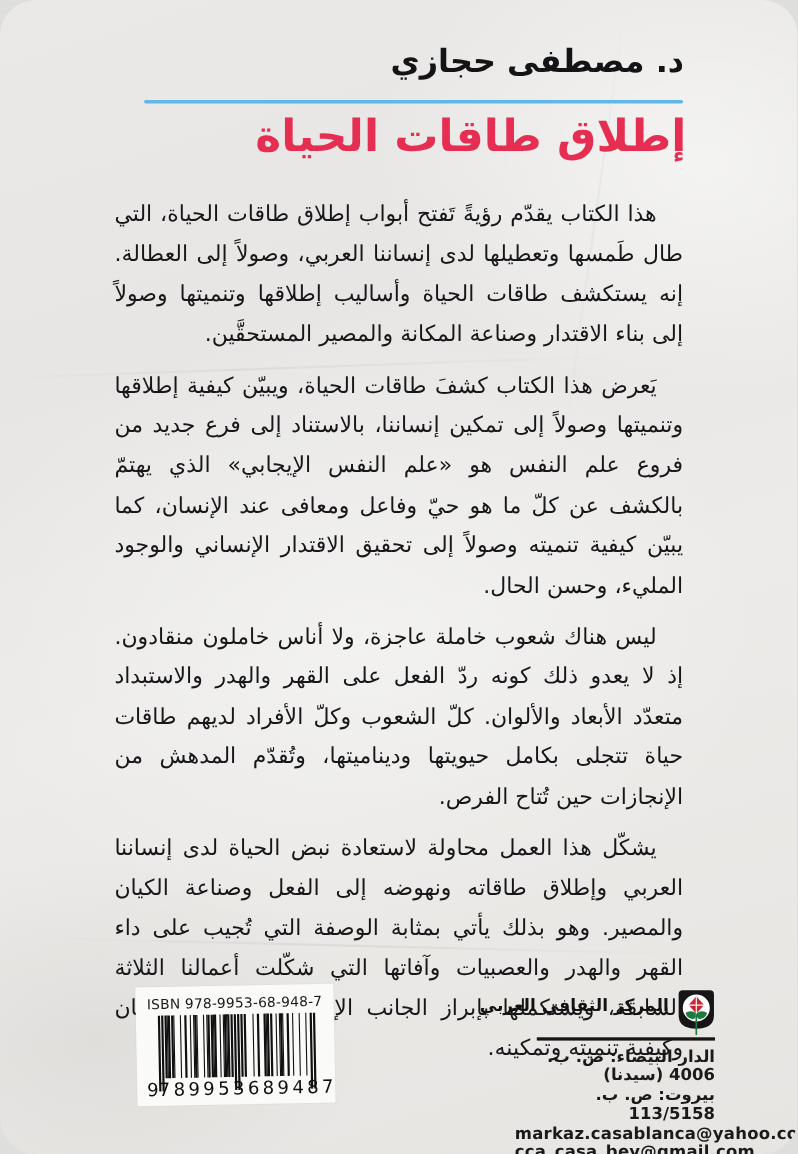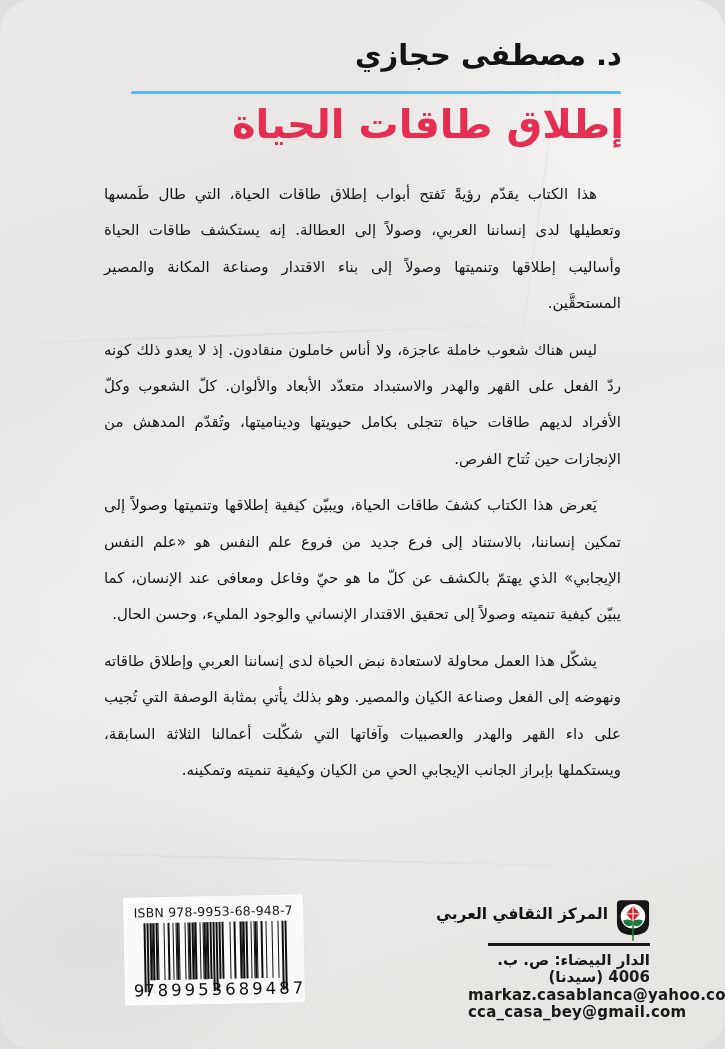--- a/index.html
+++ b/index.html
@@ -35,21 +35,21 @@
     position:absolute;top:91px;left:131px;right:104px;height:3px;
     border-radius:2px;
   }
   .title{
     position:absolute;top:101px;right:101px;margin:0;
     direction:rtl;font-size:40px;font-weight:800;letter-spacing:0;
   }
   .synopsis{
     position:absolute;top:176px;right:104px;width:517px;
     direction:rtl;text-align:justify;
-    font-size:15px;line-height:36.4px;color:#17171a;
+    font-size:20px;line-height:36.4px;color:#17171a;
   }
   .synopsis p{margin:0 0 10px 0;text-indent:24px;}
 
   
   .barcode{
     position:absolute;left:124px;top:896px;width:162px;
     background:#fafaf8;padding:8px 9px 5px 9px;
     transform:rotate(-1.1deg);
     box-shadow:0 0 0 1px rgba(0,0,0,0.02);
   }
@@ -88,22 +88,22 @@
   <div class="crease crease-3"></div>
 
   <div class="author">د. مصطفى حجازي</div>
 
   <div class="divider" id="divider" style="background: rgb(95, 184, 230);"></div>
 
   <h1 class="title" id="title" style="color: rgb(230, 46, 82); text-align: center;">إطلاق طاقات الحياة</h1>
 
   <div class="synopsis">
     <p>هذا الكتاب يقدّم رؤيةً تَفتح أبواب إطلاق طاقات الحياة، التي طال طَمسها وتعطيلها لدى إنساننا العربي، وصولاً إلى العطالة. إنه يستكشف طاقات الحياة وأساليب إطلاقها وتنميتها وصولاً إلى بناء الاقتدار وصناعة المكانة والمصير المستحقَّين.</p>
+    <p>يَعرض هذا الكتاب كشفَ طاقات الحياة، ويبيّن كيفية إطلاقها وتنميتها وصولاً إلى تمكين إنساننا، بالاستناد إلى فرع جديد من فروع علم النفس هو «علم النفس الإيجابي» الذي يهتمّ بالكشف عن كلّ ما هو حيّ وفاعل ومعافى عند الإنسان، كما يبيّن كيفية تنميته وصولاً إلى تحقيق الاقتدار الإنساني والوجود المليء، وحسن الحال.</p>
     <p>ليس هناك شعوب خاملة عاجزة، ولا أناس خاملون منقادون. إذ لا يعدو ذلك كونه ردّ الفعل على القهر والهدر والاستبداد متعدّد الأبعاد والألوان. كلّ الشعوب وكلّ الأفراد لديهم طاقات حياة تتجلى بكامل حيويتها وديناميتها، وتُقدّم المدهش من الإنجازات حين تُتاح الفرص.</p>
-    <p>يَعرض هذا الكتاب كشفَ طاقات الحياة، ويبيّن كيفية إطلاقها وتنميتها وصولاً إلى تمكين إنساننا، بالاستناد إلى فرع جديد من فروع علم النفس هو «علم النفس الإيجابي» الذي يهتمّ بالكشف عن كلّ ما هو حيّ وفاعل ومعافى عند الإنسان، كما يبيّن كيفية تنميته وصولاً إلى تحقيق الاقتدار الإنساني والوجود المليء، وحسن الحال.</p>
     <p>يشكّل هذا العمل محاولة لاستعادة نبض الحياة لدى إنساننا العربي وإطلاق طاقاته ونهوضه إلى الفعل وصناعة الكيان والمصير. وهو بذلك يأتي بمثابة الوصفة التي تُجيب على داء القهر والهدر والعصبيات وآفاتها التي شكّلت أعمالنا الثلاثة السابقة، ويستكملها بإبراز الجانب الإيجابي الحي من الكيان وكيفية تنميته وتمكينه.</p>
   </div>
 
   <div class="barcode">
     <div class="isbn">ISBN 978-9953-68-948-7</div>
     <div class="bars" id="bars">
         <span class="m g" style="background: rgb(16, 16, 16);"></span>
         <span class="m g" style="background: transparent;"></span>
         <span class="m g" style="background: rgb(16, 16, 16);"></span>
         <span class="m" style="background: transparent;"></span>
@@ -215,18 +215,19 @@
         <path d="M18 6.8 L25.4 15.2 L18 23.6 L10.6 15.2 Z" fill="#cf2330"></path>
         <path d="M18 6.8 L18 23.6 M10.6 15.2 L25.4 15.2" stroke="#ffffff" stroke-width="1.1" fill="none"></path>
         <path d="M17.2 22.5 Q11.5 19.8 7.6 22.8 Q8.8 28 14.2 28.6 Q16.8 28.8 17.6 26.2 Z" fill="#1c7a3c"></path>
         <path d="M18.8 22.5 Q24.5 19.8 28.4 22.8 Q27.2 28 21.8 28.6 Q19.2 28.8 18.4 26.2 Z" fill="#1c7a3c"></path>
       </svg>
       <span class="pub-name">المركز الثقافي العربي</span>
     </div>
     <div class="pub-line"></div>
     <div class="pub-contacts">
       <div class="ar">الدار البيضاء: ص. ب. 4006 (سيدنا)</div>
+      <div class="ar">بيروت: ص. ب. 113/5158</div>
       <div class="email">markaz.casablanca@yahoo.com</div>
       <div class="email">cca_casa_bey@gmail.com</div>
     </div>
   </div>
 
 </div>
 
 </body></html>

